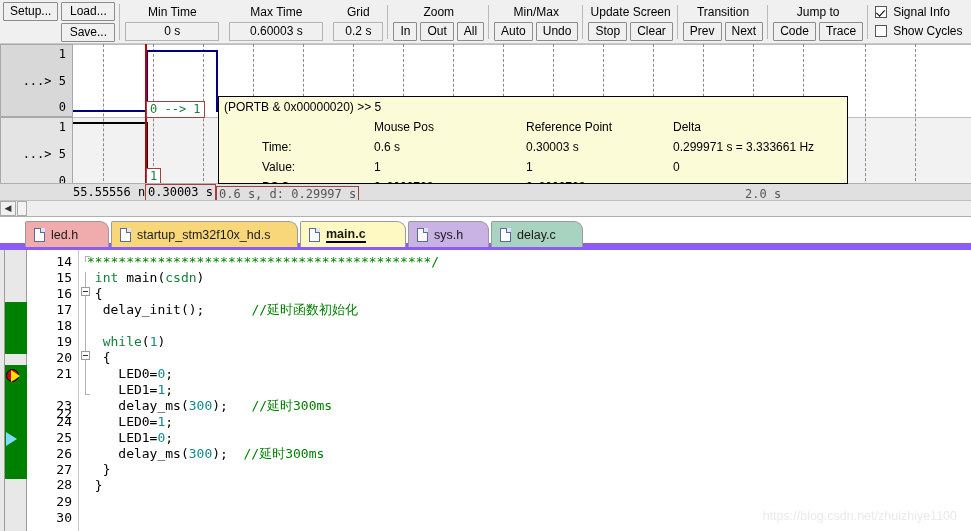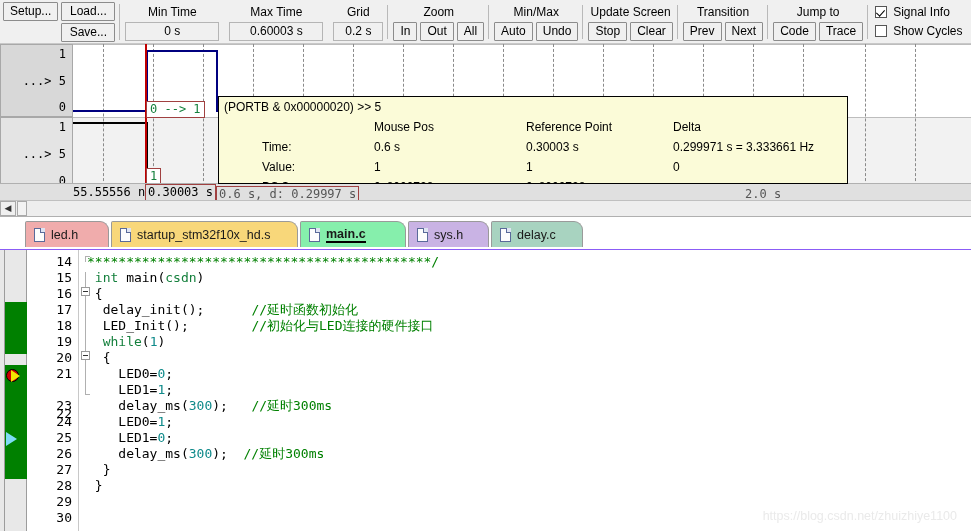--- a/index.html
+++ b/index.html
@@ -145,21 +145,21 @@
   }
   .hscroll .thumb {
     position: absolute; left: 17px; top: 0; width: 10px; height: 15px;
     background: #f3f3f3; border: 1px solid #a9a9a9;
   }
 
   
   .tabbar {
     position: absolute; left: 0; top: 218px; width: 971px; height: 32px;
     background: #ffffff;
-    border-bottom: 1px solid #8b5cf6;
+    border-bottom: 7px solid #8b5cf6;
   }
   .tab {
     position: absolute; top: 3px; height: 26px;
     border: 1px solid #9a9a9a; border-bottom: none;
     border-radius: 2px 9px 0 0;
     display: flex; align-items: center; gap: 6px;
     padding: 0 11px 0 8px;
     font-size: 12.5px; color: #1a1a1a;
     cursor: pointer; white-space: nowrap;
   }
@@ -427,21 +427,21 @@
 
   <div class="tabbar" id="tabbar">
       <div class="tab" style="left: 25px; width: 84px; background: rgb(240, 172, 172); z-index: 5;">
         <span class="doc-ico"></span>
         <span class="tlabel">led.h</span>
       </div>
       <div class="tab" style="left: 111px; width: 187px; background: rgb(248, 215, 122); z-index: 4;">
         <span class="doc-ico"></span>
         <span class="tlabel">startup_stm32f10x_hd.s</span>
       </div>
-      <div class="tab active" style="left: 300px; width: 106px; background: #86efac; z-index: 10;">
+      <div class="tab active" style="left: 300px; width: 106px; background: #fef9c3; z-index: 10;">
         <span class="doc-ico"></span>
         <span class="tlabel">main.c</span>
       </div>
       <div class="tab" style="left: 408px; width: 81px; background: rgb(201, 179, 228); z-index: 2;">
         <span class="doc-ico"></span>
         <span class="tlabel">sys.h</span>
       </div>
       <div class="tab" style="left: 491px; width: 92px; background: rgb(168, 211, 192); z-index: 1;">
         <span class="doc-ico"></span>
         <span class="tlabel">delay.c</span>
@@ -466,36 +466,35 @@
         <div class="ln" style="top: 68px;">18</div>
         <div class="ln" style="top: 84px;">19</div>
         <div class="ln" style="top: 100px;">20</div>
         <div class="ln" style="top: 116px;">21</div>
         <div class="ln" style="top: 132px; margin-top: 24px;">22</div>
         <div class="ln" style="top: 148px;">23</div>
         <div class="ln" style="top: 164px;">24</div>
         <div class="ln" style="top: 180px;">25</div>
         <div class="ln" style="top: 196px;">26</div>
         <div class="ln" style="top: 212px;">27</div>
-        <div class="ln" style="top: 228px;">28</div>
+        <div class="ln" style="top: 228px; font-family: Liberation Mono, monospace;">28</div>
         <div class="ln" style="top: 244px;">29</div>
         <div class="ln" style="top: 260px;">30</div>
       </div>
     <div class="code-pane" id="codepane">
       <div class="foldline" style="top:22px; height:122px;"></div>
       <div class="foldend" style="top:144px;"></div>
       <div class="foldline" style="top:6px; height:6px;"></div>
       <div class="foldend" style="top:6px;"></div>
       <div class="fold" style="top:37px;"></div>
       <div class="fold" style="top:101px;"></div>
     <div class="cl" style="top: 4px;"><span class="cmt">********************************************/</span></div>
         <div class="cl" style="top: 20px;"><span> </span><span class="kw">int</span><span> main(</span><span class="kw">csdn</span><span>)</span></div>
         <div class="cl" style="top: 36px;"><span> {</span></div>
         <div class="cl" style="top: 52px;"><span>  delay_init();      </span><span class="cmt">//延时函数初始化</span></div>
-        <div class="cl" style="top: 68px;"><span>  LED_Init();        </span><span class="cmt">//初始化与LED连接的硬件接口</span></div>
         <div class="cl" style="top: 84px;"><span>  </span><span class="kw">while</span><span>(</span><span class="num">1</span><span>)</span></div>
         <div class="cl" style="top: 100px;"><span>  {</span></div>
         <div class="cl" style="top: 116px;"><span>    LED0=</span><span class="num">0</span><span>;</span></div>
         <div class="cl" style="top: 132px;"><span>    LED1=</span><span class="num">1</span><span>;</span></div>
         <div class="cl" style="top: 148px;"><span>    delay_ms(</span><span class="num">300</span><span>);   </span><span class="cmt">//延时300ms</span></div>
         <div class="cl" style="top: 164px;"><span>    LED0=</span><span class="num">1</span><span>;</span></div>
         <div class="cl" style="top: 180px;"><span>    LED1=</span><span class="num">0</span><span>;</span></div>
         <div class="cl" style="top: 196px;"><span>    delay_ms(</span><span class="num">300</span><span>);  </span><span class="cmt">//延时300ms</span></div>
         <div class="cl" style="top: 212px;"><span>  }</span></div>
         <div class="cl" style="top: 228px;"><span> }</span></div>

